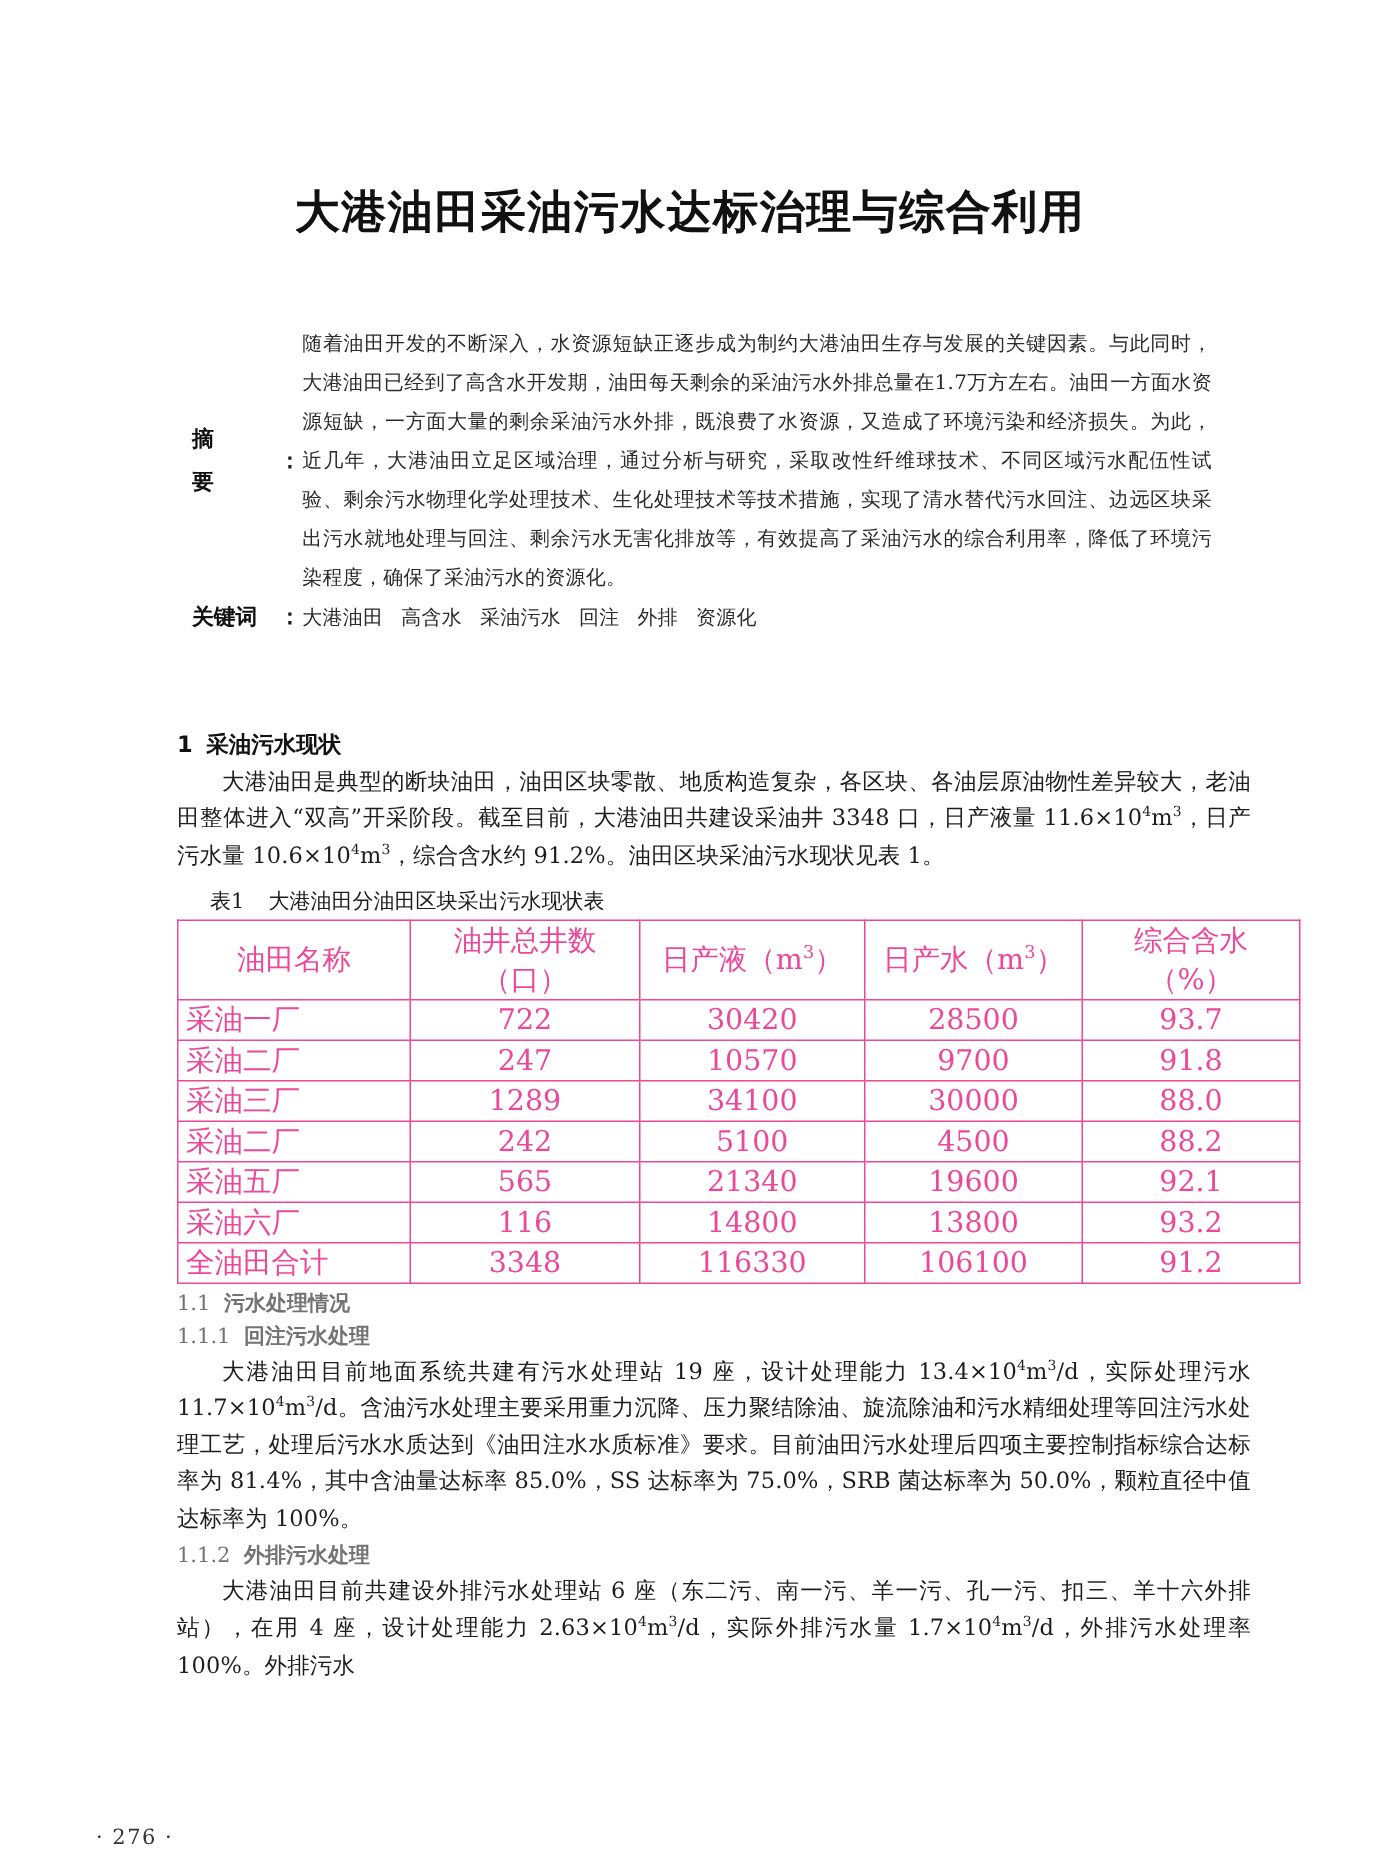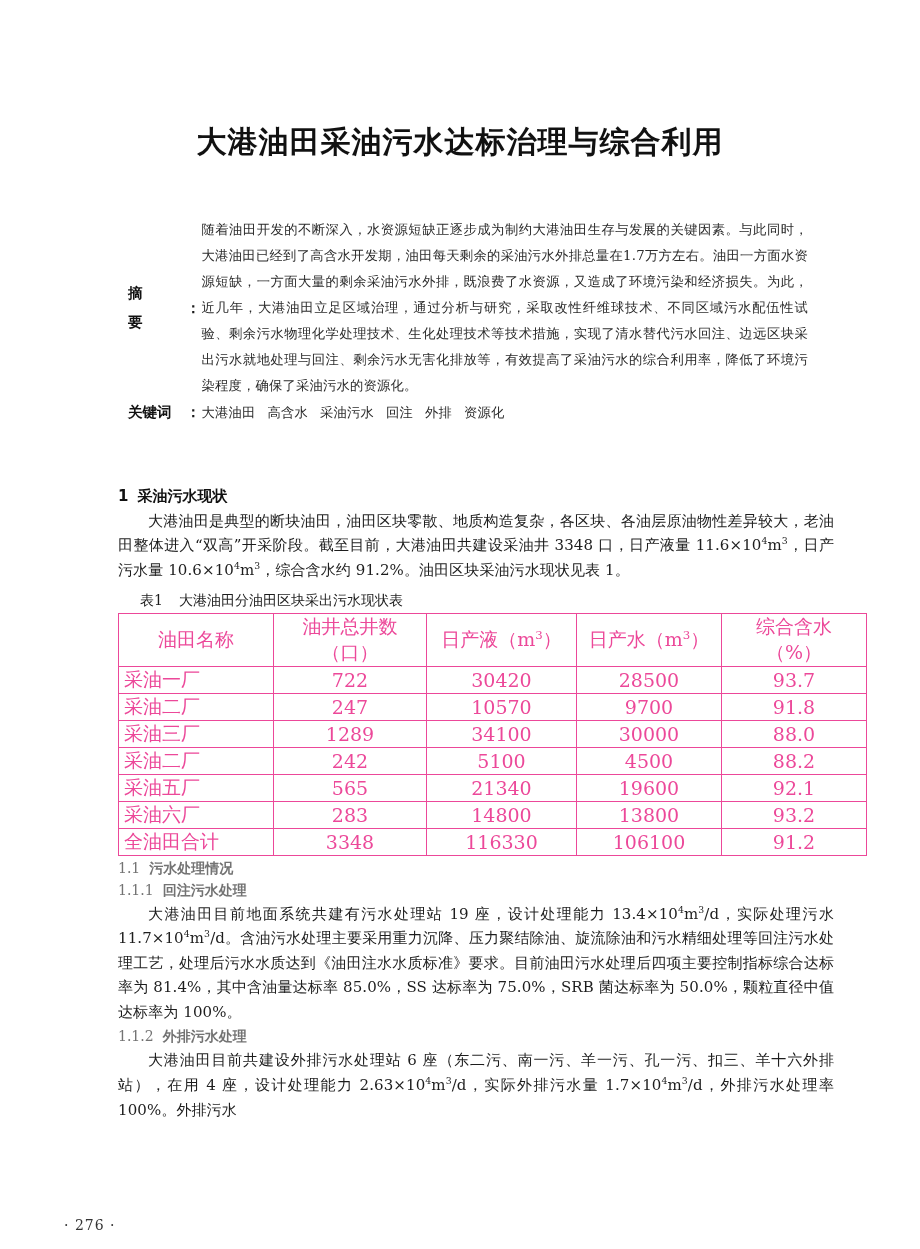--- a/index.html
+++ b/index.html
@@ -276,21 +276,21 @@
           </tr>
           <tr>
             <td class="name">采油五厂</td>
             <td class="val">565</td>
             <td class="val">21340</td>
             <td class="val">19600</td>
             <td class="val">92.1</td>
           </tr>
           <tr>
             <td class="name">采油六厂</td>
-            <td class="val">283</td>
+            <td class="val">116</td>
             <td class="val">14800</td>
             <td class="val">13800</td>
             <td class="val">93.2</td>
           </tr>
           <tr>
             <td class="name">全油田合计</td>
             <td class="val">3348</td>
             <td class="val">116330</td>
             <td class="val">106100</td>
             <td class="val">91.2</td>

